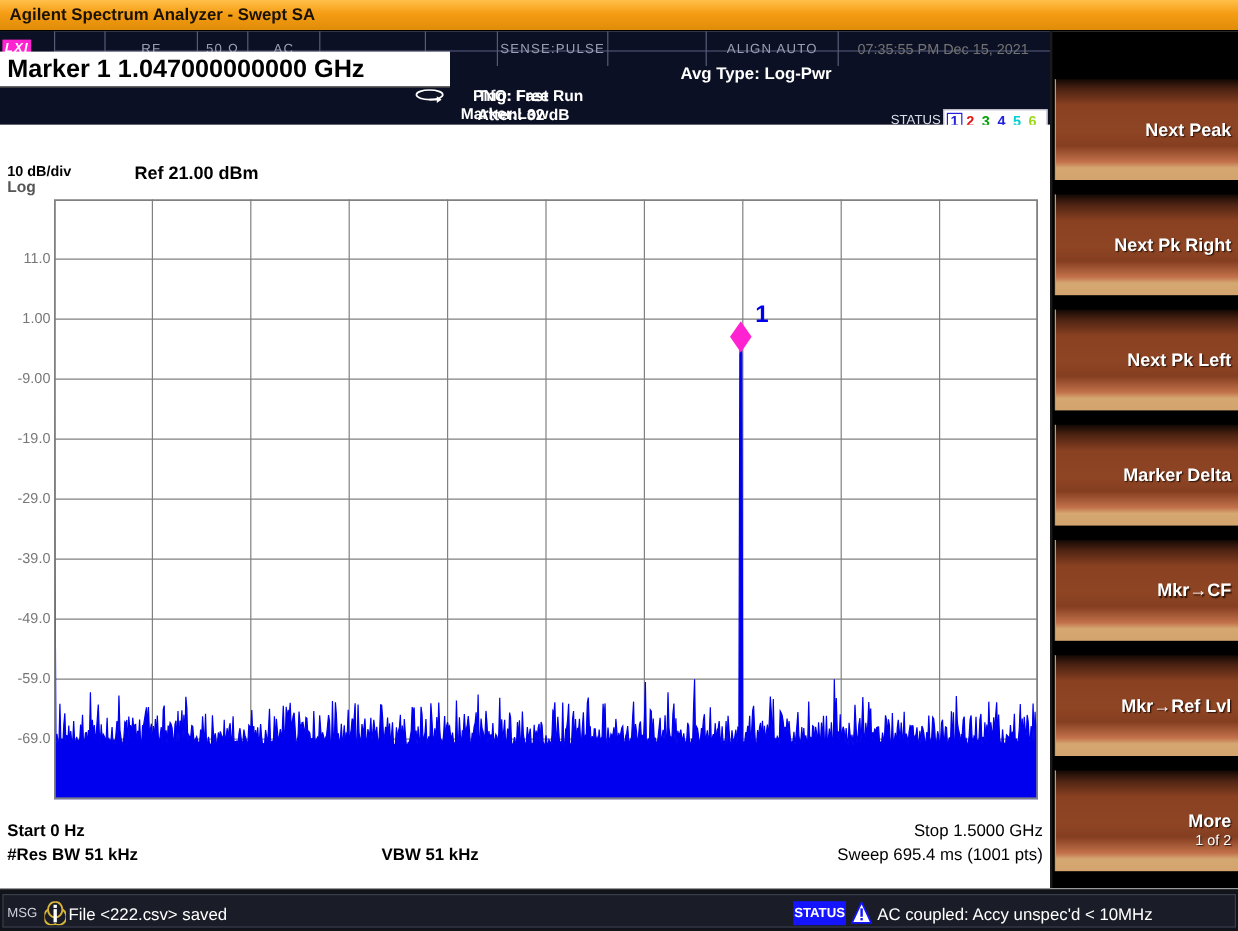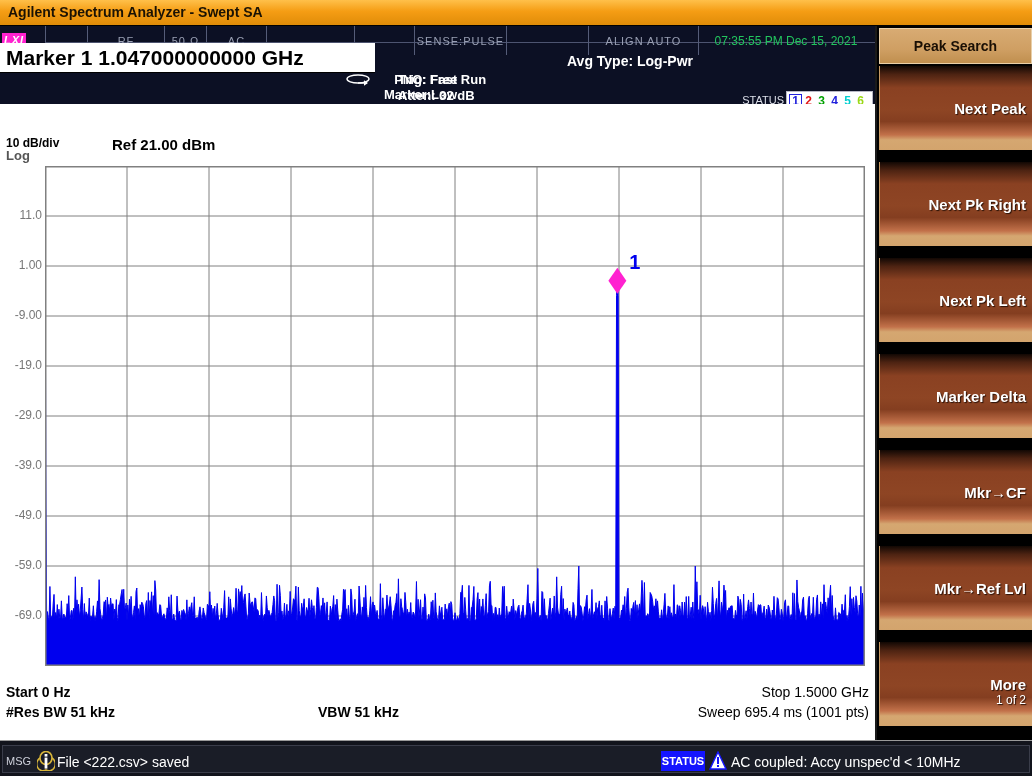--- a/index.html
+++ b/index.html
@@ -212,21 +212,21 @@
       </div>
       <div class="scell" style="width:42px"></div>
       <div class="scell" style="width:77px">RF</div>
       <div class="scell" style="width:42px">50 Ω</div>
       <div class="scell" style="width:60px">AC</div>
       <div class="scell" style="width:88px"></div>
       <div class="scell" style="width:60px"></div>
       <div class="scell" style="width:92px">SENSE:PULSE</div>
       <div class="scell" style="width:82px"></div>
       <div class="scell" style="width:110px">ALIGN AUTO</div>
-      <div class="scell" style="width:174px;border-right:none;color:#22c55e;font-size:12px;letter-spacing:0">07:35:55 PM Dec 15, 2021</div>
+      <div class="scell" style="width:174px;border-right:none;color:#737373;font-size:12px;letter-spacing:0">07:35:55 PM Dec 15, 2021</div>
     </div>
 
     <div class="mkrbox">
       <span>Marker 1 1.047000000000 GHz</span>
     </div>
 
     <div class="hdr-settings">
       <div class="set-avg">Avg Type: Log-Pwr</div>
 
       <div class="set-pno">
@@ -339,21 +339,20 @@
       </div>
       <div class="r2">
         <span class="gf-left">#Res BW 51 kHz</span>
         <span class="gf-mid">VBW 51 kHz</span>
         <span class="gf-right">Sweep  695.4 ms (1001 pts)</span>
       </div>
     </div>
   </div>
 
   <div class="softpanel">
-    <div class="sk-title">Peak Search</div>
     <div class="sk" style="top:40px">
       <span class="sk-l1">Next Peak</span>
     </div>
     <div class="sk" style="top:232px">
       <span class="sk-l1">Next Pk Left</span>
     </div>
     <div class="sk" style="top:136px">
       <span class="sk-l1">Next Pk Right</span>
     </div>
     <div class="sk" style="top:328px">

